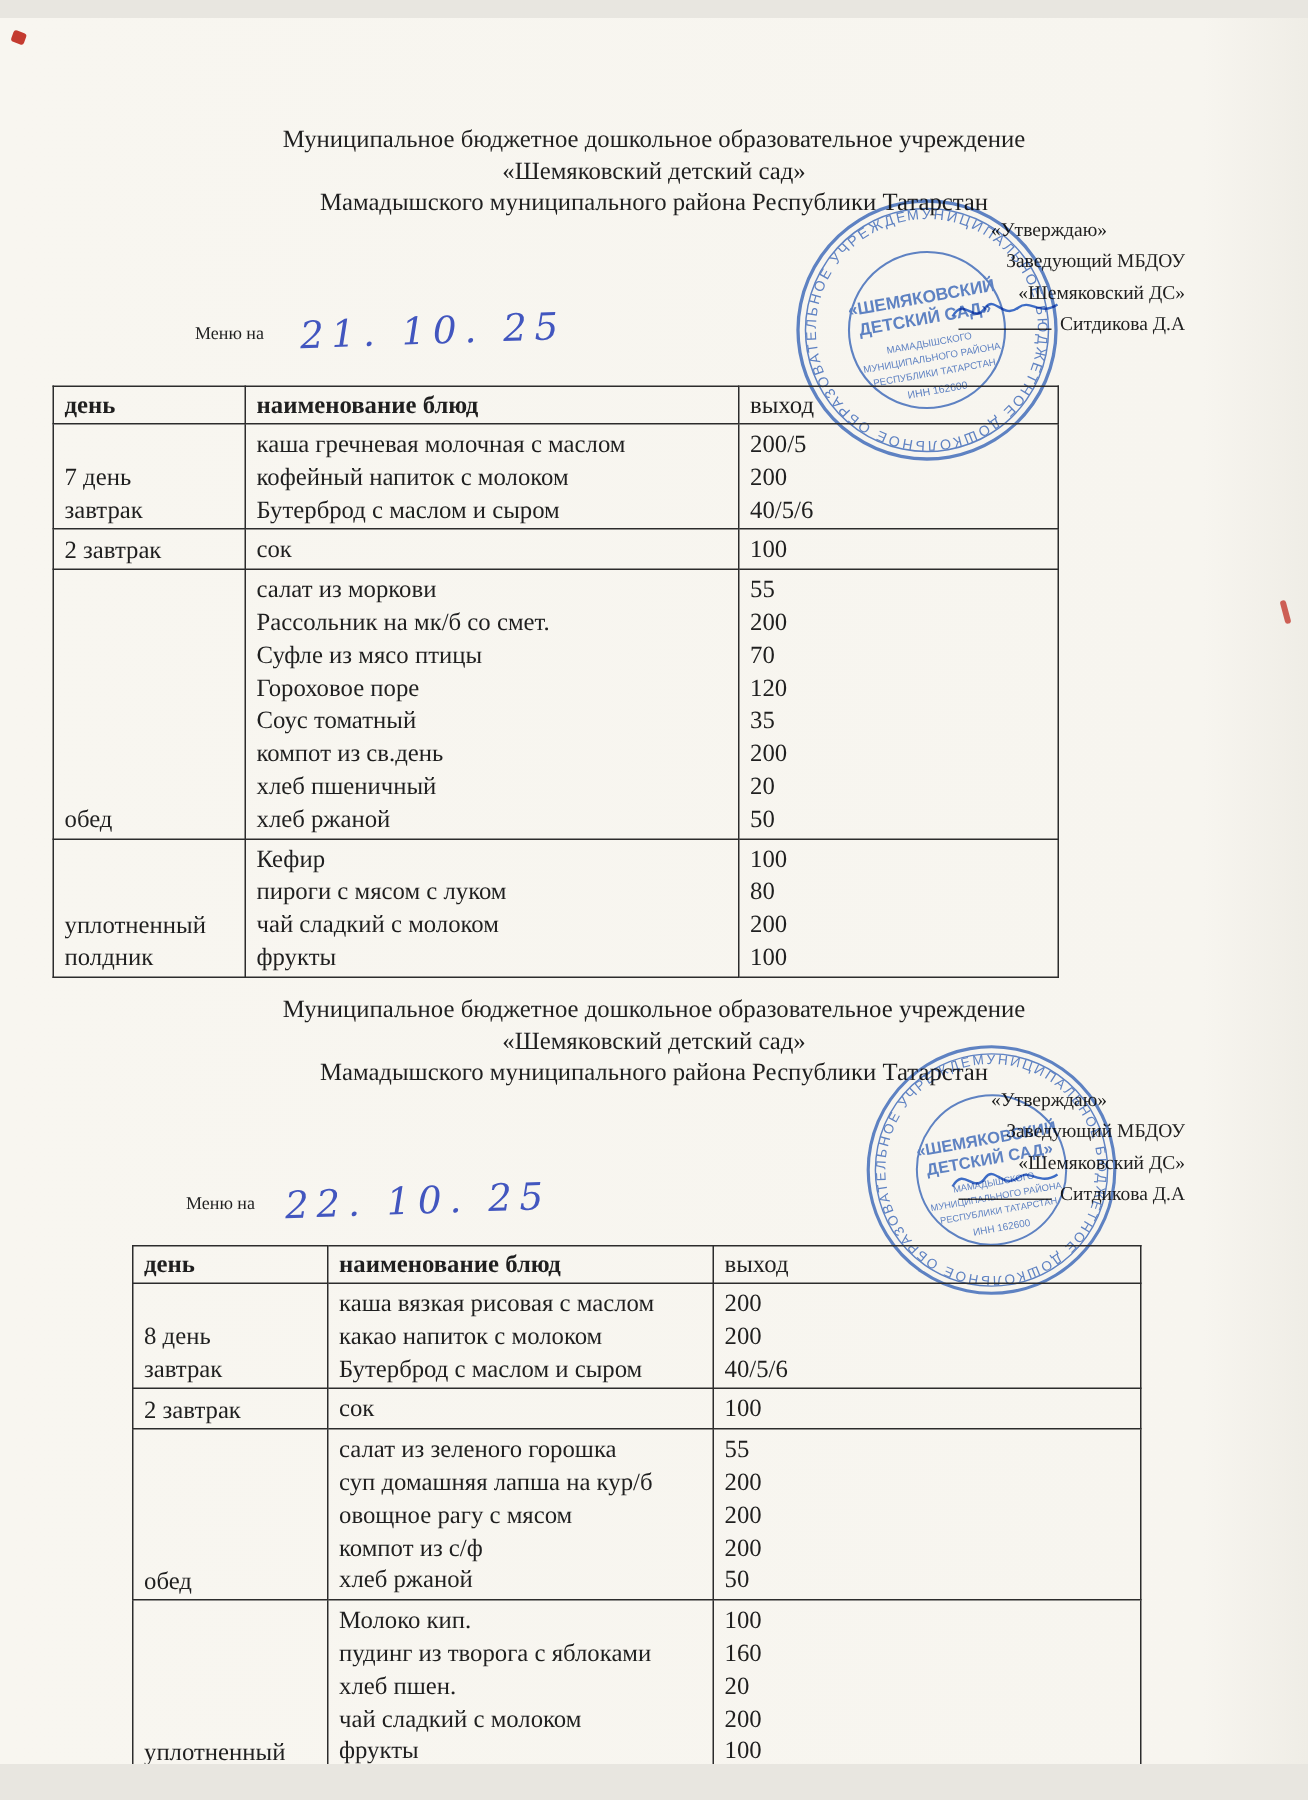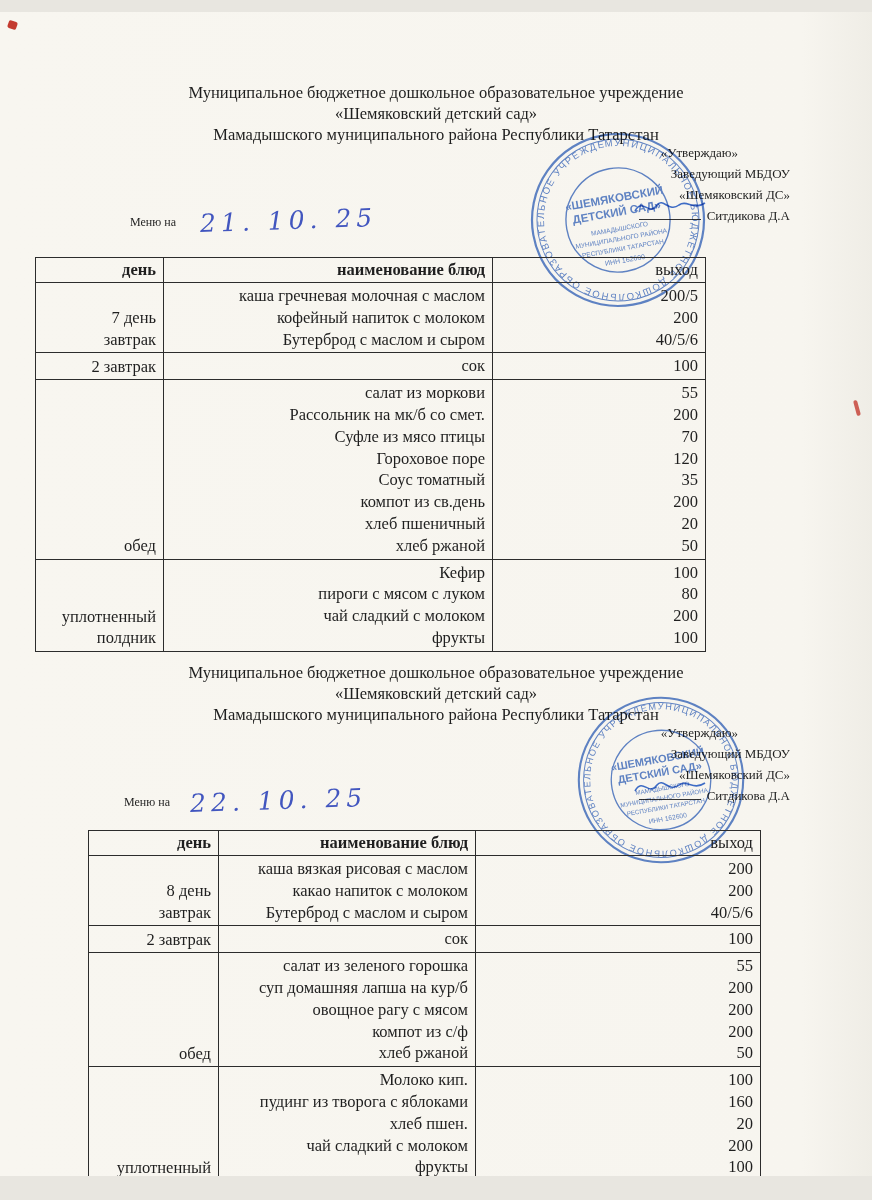--- a/index.html
+++ b/index.html
@@ -19,21 +19,21 @@
   .sig-squiggle { position:absolute; left:-8px; top:-12px; }
   .menu-line { position:absolute; font-size:12px; }
   .hand-date {
     position:absolute; font-family:"DejaVu Serif", serif; font-style:italic;
     color:#4256bf; font-size:25px; letter-spacing:5px; transform:rotate(-2deg);
     white-space:nowrap;
   }
   table.menu-table { position:absolute; border-collapse:collapse; table-layout:fixed; background:transparent; }
   .menu-table th, .menu-table td {
     border:1.7px solid #2c2c2c; padding:2px 7px; vertical-align:top;
-    font-size:16.5px; text-align:right;
+    font-size:16.5px; text-align:left;
   }
   .menu-table th { font-weight:bold; }
   .menu-table th.col2 { font-weight:normal; }
   .menu-table td.day-cell { vertical-align:bottom; white-space:pre-line; line-height:21.5px; }
   .menu-table .line { line-height:21.8px; white-space:nowrap; }
   
   .t1 col.c0 { width:128px; } .t1 col.c1 { width:329px; } .t1 col.c2 { width:213px; }
   .t2 col.c0 { width:130px; } .t2 col.c1 { width:257px; } .t2 col.c2 { width:285px; }
   .stamp { position:absolute; opacity:0.82; mix-blend-mode:multiply; }
   .stamp svg { transform:rotate(-10deg); }

